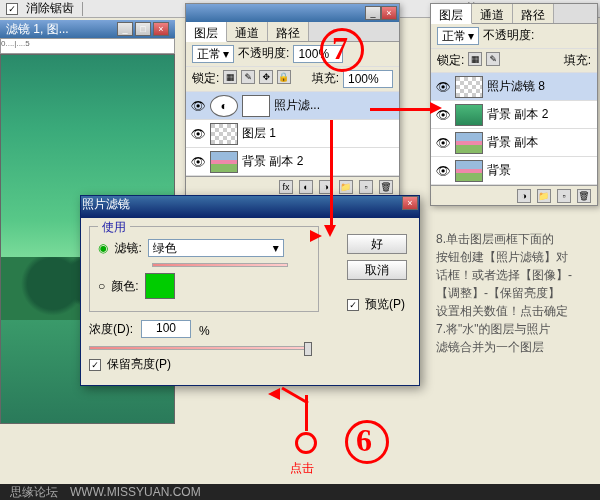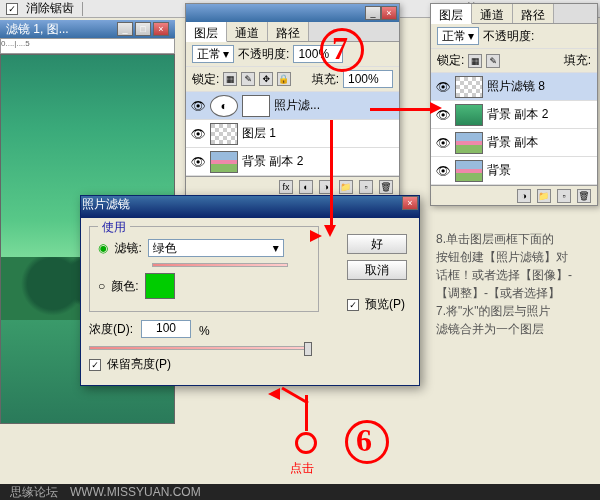--- a/index.html
+++ b/index.html
@@ -12,21 +12,21 @@
 .winbtn.close{background:linear-gradient(#f08080,#c04040);color:#fff}
 .ruler{position:absolute;left:0;top:38px;width:175px;height:16px;background:#fff;border:1px solid #999;font-size:8px;color:#666;overflow:hidden}
 .canvas{position:absolute;left:0;top:54px;width:175px;height:370px;background:linear-gradient(180deg,#2a8a6a 0%,#3aaa7a 20%,#58c888 45%,#7adb9a 55%,#4ab87a 70%,#2a8858 100%);border:1px solid #666}
 .trees{position:absolute;left:0;right:0;top:55%;height:18%;background:radial-gradient(circle at 30% 40%,#1a5a3a 20%,transparent 25%),radial-gradient(circle at 50% 35%,#1a5a3a 22%,transparent 27%),radial-gradient(circle at 70% 42%,#1a5a3a 18%,transparent 23%),#2a7a4a}
 .water{position:absolute;left:0;right:0;bottom:0;height:28%;background:linear-gradient(180deg,#3a9a6a,#2a7a5a)}
 .panel{position:absolute;background:#ece9d8;border:1px solid #888;box-shadow:2px 2px 6px rgba(0,0,0,.3)}
 .panel-titlebar{height:18px;background:linear-gradient(#7ba4d8,#3a6ea5);display:flex;justify-content:flex-end;padding:2px}
 .panel-tabs{display:flex;background:#ddd;border-bottom:1px solid #999;height:20px}
 .tab{padding:3px 8px;border-right:1px solid #aaa;background:#ece9d8;cursor:pointer}
 .tab.active{background:#fff;border-bottom:1px solid #fff;margin-bottom:-1px}
-.panel-row{display:flex;align-items:center;padding:3px 6px;gap:4px;border-bottom:1px solid #ddd}
+.panel-row{display:flex;padding:3px 6px;gap:4px;border-bottom:1px solid #ddd}
 .select{border:1px solid #7f9db9;background:#fff;padding:1px 4px;height:18px;display:flex;align-items:center;gap:2px}
 .layer-list{background:#fff;max-height:140px;overflow:hidden}
 .layer-item{display:flex;align-items:center;height:28px;border-bottom:1px solid #ddd;padding:0 4px;gap:4px}
 .eye{width:16px;height:16px;display:flex;align-items:center;justify-content:center}
 .layer-thumb{width:28px;height:22px;border:1px solid #666;background:#ccc}
 .checker{background:repeating-conic-gradient(#fff 0 25%,#ccc 0 50%) 0 0/8px 8px}
 .layer-thumb.green{background:linear-gradient(#4ab87a,#2a8858)}
 .layer-thumb.photo{background:linear-gradient(180deg,#9bd 40%,#e8a 40%,#e8a 60%,#8b6 60%)}
 .mask-thumb{width:28px;height:22px;border:1px solid #666;background:#fff}
 .adj-icon{width:28px;height:22px;border:1px solid #666;background:#fff;display:flex;align-items:center;justify-content:center;border-radius:50%}
@@ -234,21 +234,22 @@
       <span class="cb">✓</span>
       <span>保留亮度(P)</span>
     </div>
   </div>
 </div>
 
 <div class="instructions">
   <div>8.单击图层画框下面的</div>
   <div>按钮创建【照片滤镜】对</div>
   <div>话框！或者选择【图像】-</div>
-  <div>【调整】-【或者选择】</div>
+  <div>【调整】-【保留亮度】</div>
+  <div>设置相关数值！点击确定</div>
   <div>7.将"水"的图层与照片</div>
   <div>滤镜合并为一个图层</div>
 </div>
 
 <div class="annotations">
   <div class="circle" style="left:320px;top:28px;width:44px;height:44px"></div>
   <div class="num" style="left:332px;top:30px">7</div>
   <div class="circle" style="left:345px;top:420px;width:44px;height:44px"></div>
   <div class="num" style="left:356px;top:422px">6</div>
   <div class="circle" style="left:295px;top:432px;width:22px;height:22px"></div>

